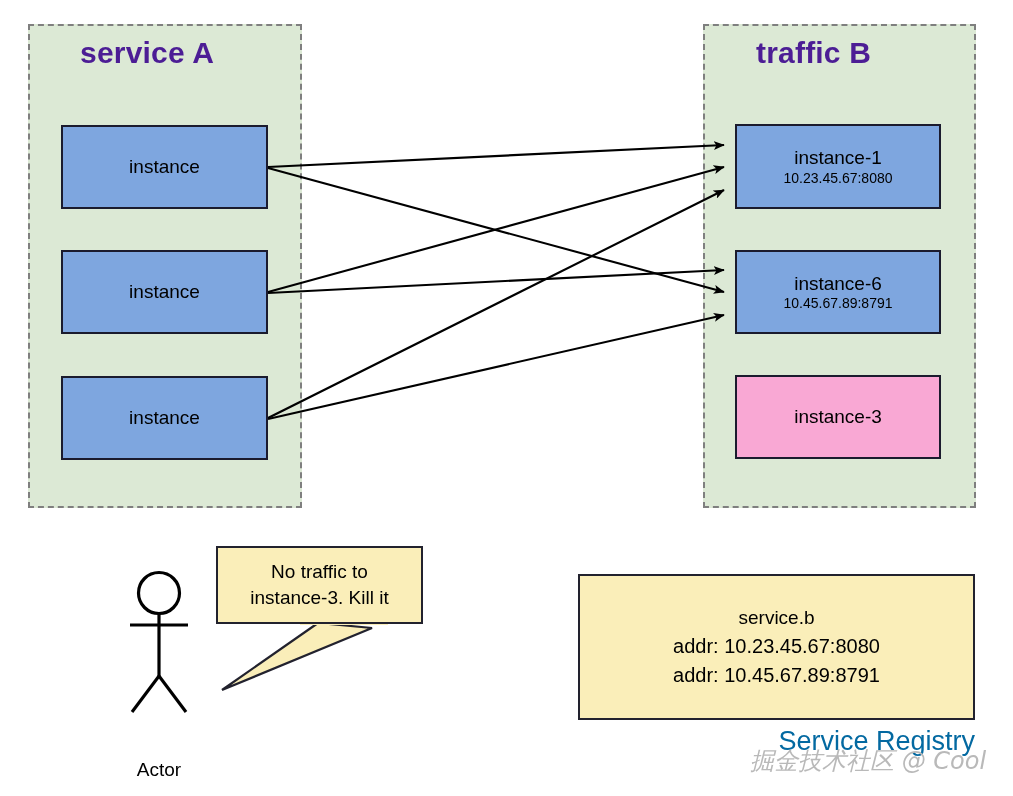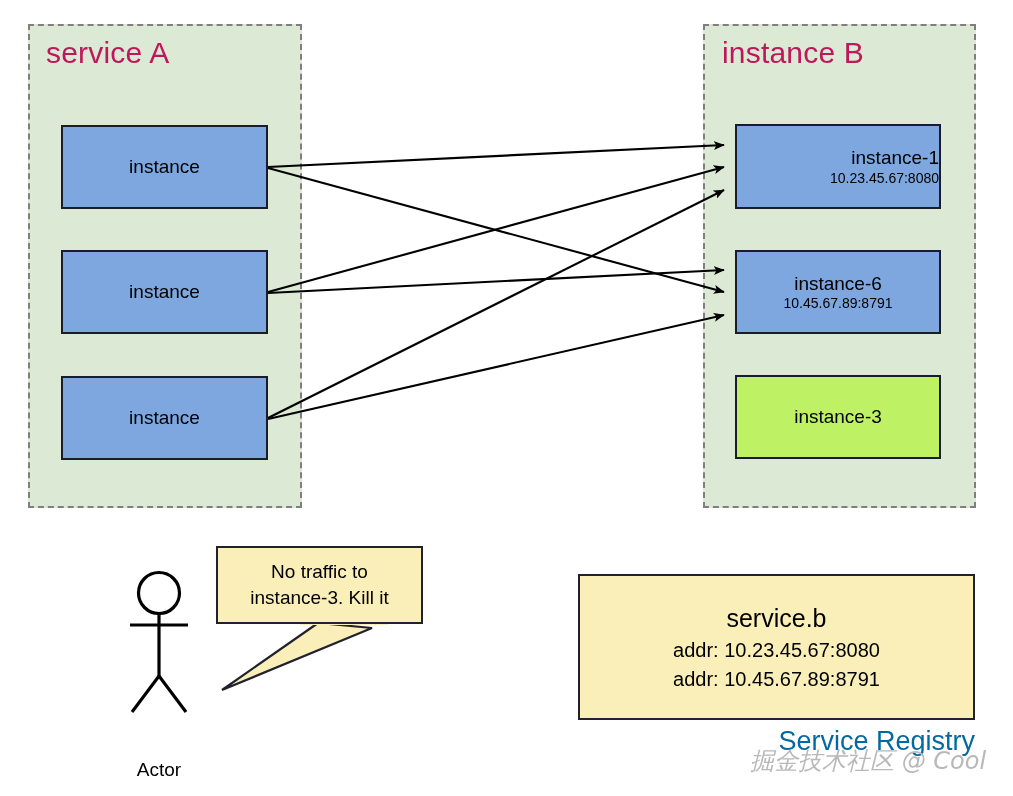--- a/index.html
+++ b/index.html
@@ -1,54 +1,54 @@
 <!DOCTYPE html>
 <html><head>
 <meta charset="utf-8">
 <style>
   html,body{margin:0;padding:0;background:#ffffff;}
   body{width:1013px;height:796px;position:relative;overflow:hidden;
        font-family:"Liberation Sans","DejaVu Sans",sans-serif;}
   #canvas{position:absolute;left:0;top:0;width:1013px;height:796px;}
 
   .svc-box{position:absolute;background:#dce9d5;border:2px dashed #7f7f7f;box-sizing:border-box;}
-  .svc-title{position:absolute;font-size:30px;color:#be185d;font-weight:400;letter-spacing:.2px;white-space:nowrap;}
+  .svc-title{position:absolute;font-size:30px;color:#4c1d95;font-weight:700;letter-spacing:.2px;white-space:nowrap;margin-left:34px;}
 
   .inst{position:absolute;box-sizing:border-box;border:2px solid #1b1b2e;
         display:flex;flex-direction:column;align-items:center;justify-content:center;
         font-size:19px;color:#000;line-height:1.22;text-align:center;}
   .inst.blue{background:#7ea6df;}
-  .inst.red{background:#bef264;}
+  .inst.red{background:#f9a8d4;}
   .inst .l2{font-size:14px;}
 
   .bubble{position:absolute;background:#faeeb9;border:2px solid #22222e;box-sizing:border-box;
           display:flex;flex-direction:column;align-items:center;justify-content:center;
           font-size:19px;color:#000;line-height:1.35;text-align:center;}
 
   .registry{position:absolute;background:#faeeb9;border:2px solid #22222e;box-sizing:border-box;
             display:flex;flex-direction:column;align-items:center;justify-content:center;
             font-size:20px;color:#000;line-height:1.45;text-align:center;}
-  .registry .r1{font-size:25px;}
+  .registry .r1{font-size:19px;}
   .reg-label{position:absolute;font-size:27px;color:#0369a1;text-align:right;white-space:nowrap;}
 
   .actor-label{position:absolute;font-size:19px;color:#000;text-align:center;white-space:nowrap;margin-top:30px;}
   .watermark{position:absolute;font-size:24px;color:#b9b9b9;white-space:nowrap;
              font-family:"DejaVu Sans",sans-serif;font-style:italic;}
   svg{position:absolute;left:0;top:0;overflow:visible;}
 </style>
 </head>
 <body>
 
 <div id="canvas">
 
   <div class="svc-box" style="left:28px;top:24px;width:274px;height:484px;"></div>
   <div class="svc-title" style="left:46px;top:36px;">service A</div>
 
   <div class="svc-box" style="left:703px;top:24px;width:273px;height:484px;"></div>
-  <div class="svc-title" style="left:722px;top:36px;">instance B</div>
+  <div class="svc-title" style="left:722px;top:36px;">traffic B</div>
 
   <svg width="1013" height="796">
     <defs>
       <marker id="ah" markerWidth="11" markerHeight="9" refX="10.2" refY="4.5" orient="auto" markerUnits="userSpaceOnUse">
         <path d="M0,0 L11,4.5 L0,9 L2.6,4.5 Z" fill="#000"></path>
       </marker>
     </defs>
     <g stroke="#000" stroke-width="2.1" fill="none" marker-end="url(#ah)">
 
       <path d="M268,167 L724,145"></path>
@@ -68,21 +68,21 @@
   <div class="inst blue" style="left:61px;top:125px;width:207px;height:84px;">
     <span>instance</span>
   </div>
   <div class="inst blue" style="left:61px;top:250px;width:207px;height:84px;">
     <span>instance</span>
   </div>
   <div class="inst blue" style="left:61px;top:376px;width:207px;height:84px;">
     <span>instance</span>
   </div>
 
-  <div class="inst blue" style="left:735px;top:124px;width:206px;height:85px;align-items:flex-end;">
+  <div class="inst blue" style="left:735px;top:124px;width:206px;height:85px;">
     <span>instance-1</span>
     <span class="l2">10.23.45.67:8080</span>
   </div>
   <div class="inst blue" style="left:735px;top:250px;width:206px;height:84px;">
     <span>instance-6</span>
     <span class="l2">10.45.67.89:8791</span>
   </div>
   <div class="inst red" style="left:735px;top:375px;width:206px;height:84px;">
     <span>instance-3</span>
   </div>

